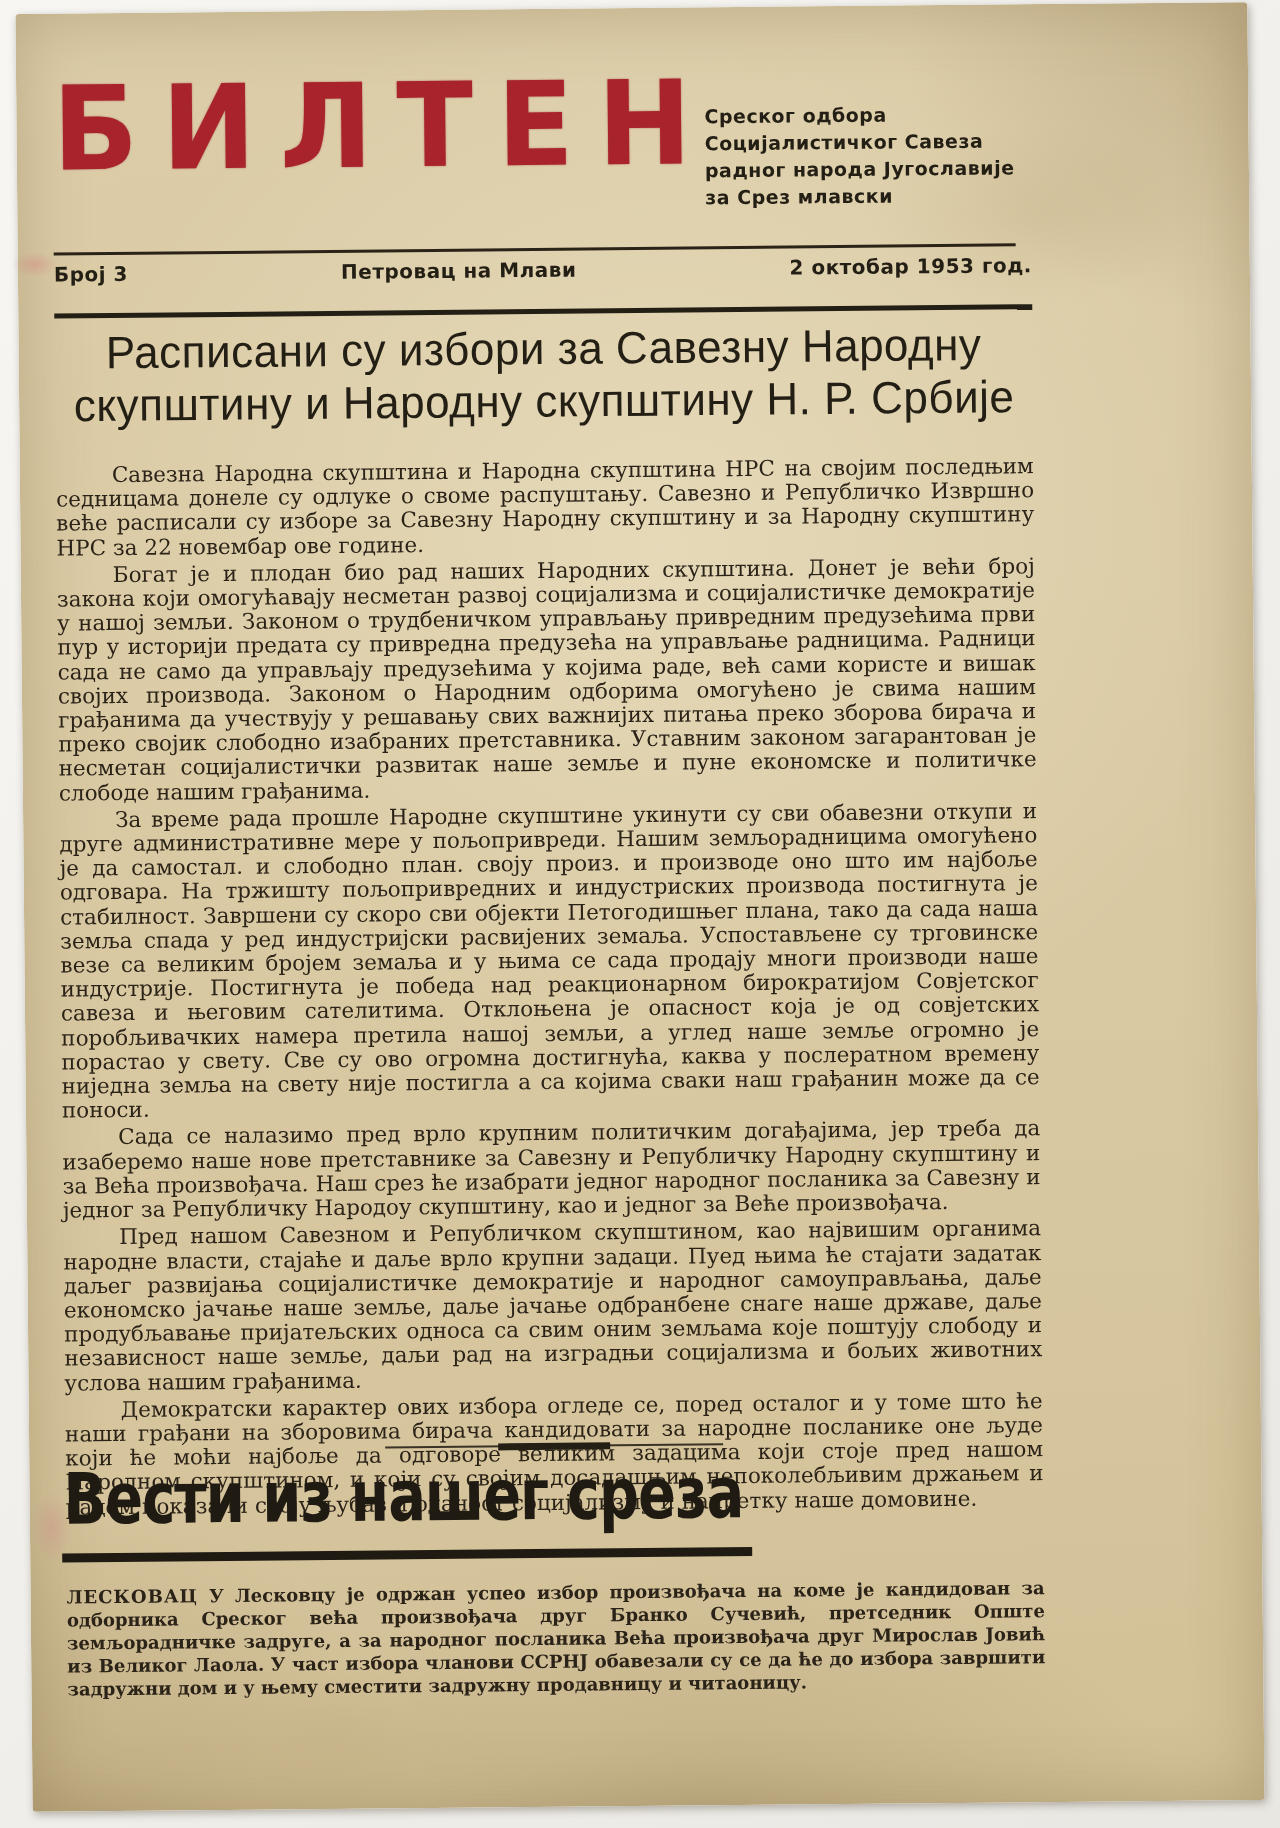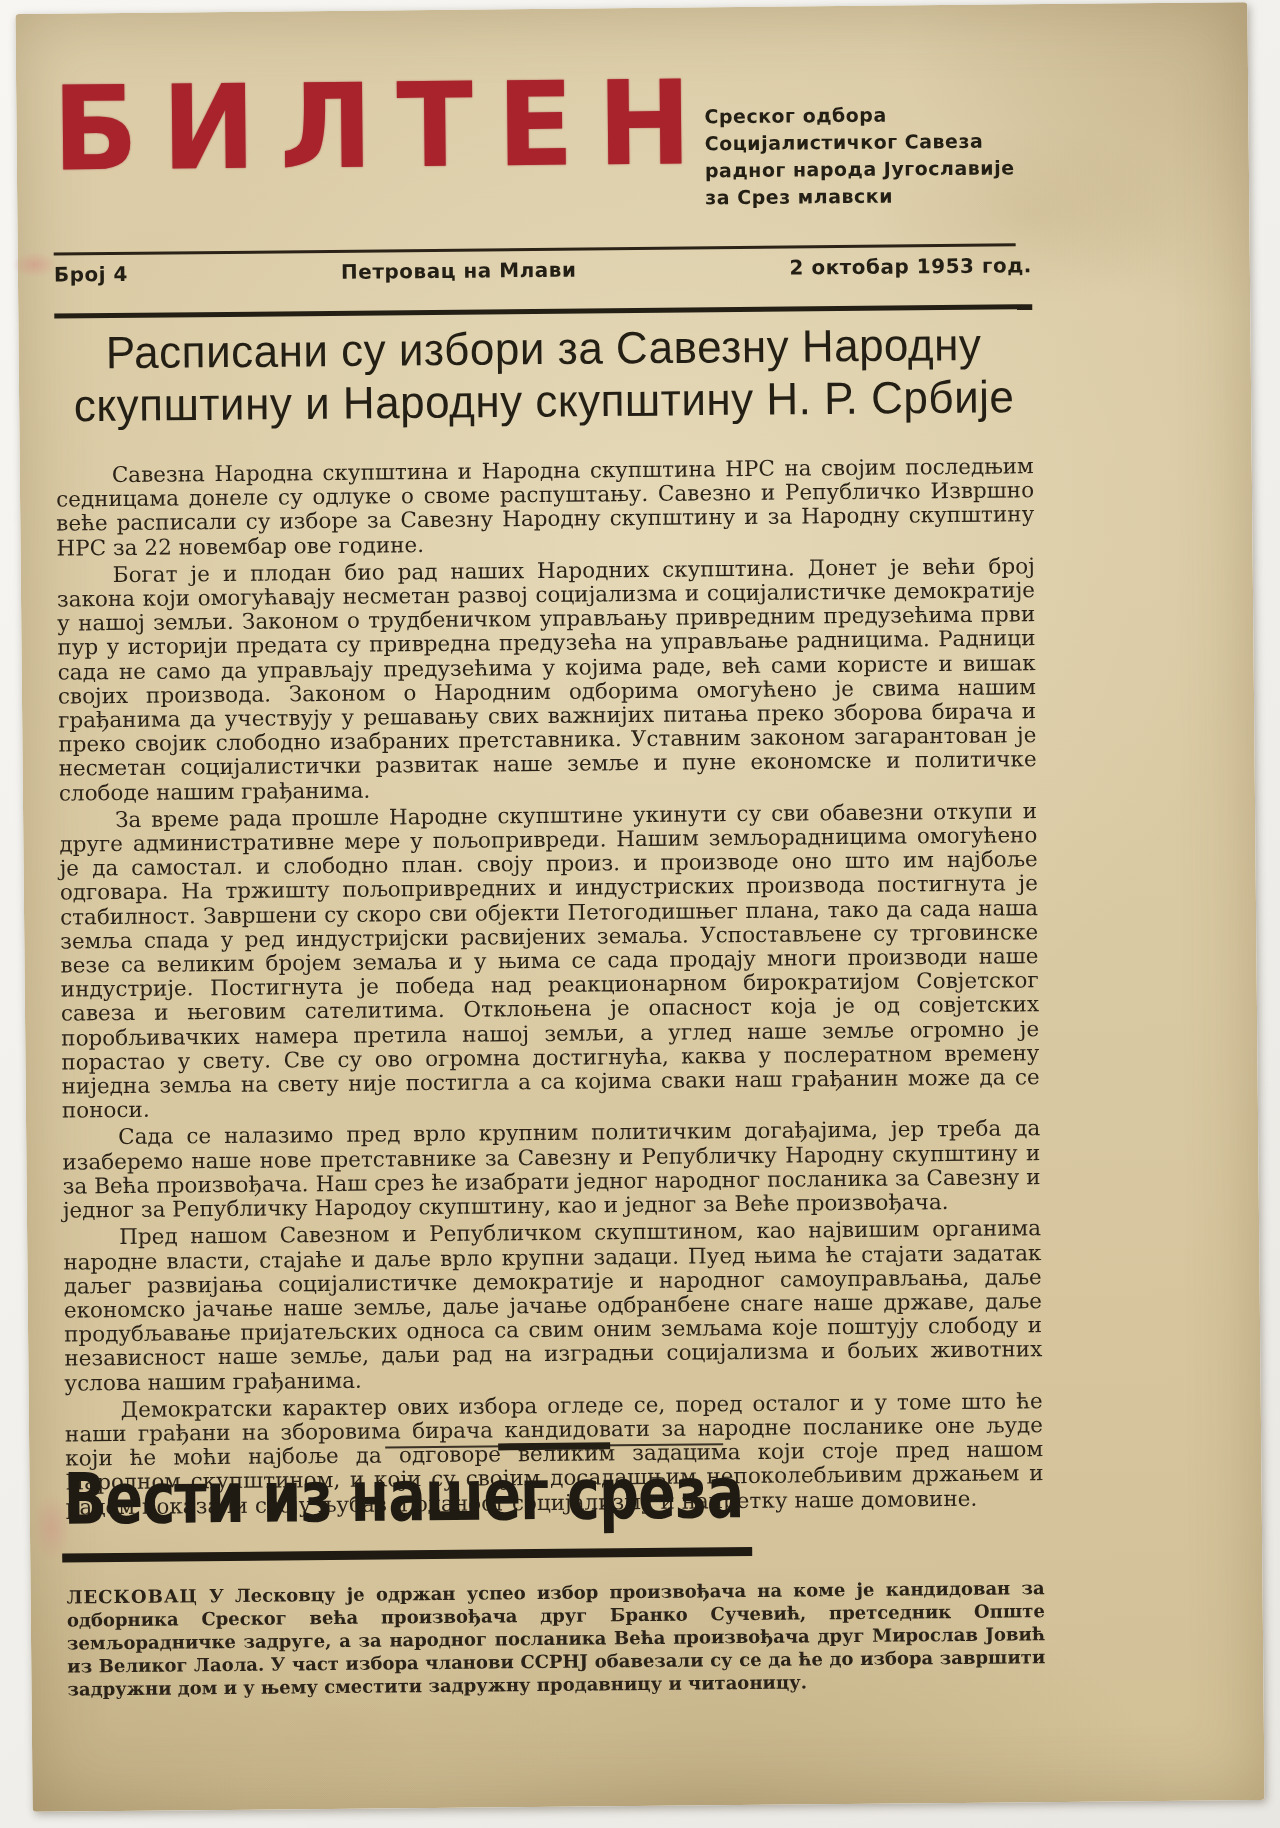--- a/index.html
+++ b/index.html
@@ -101,21 +101,21 @@
   <div class="issuer">
     <div>Среског одбора</div>
     <div>Социјалистичког Савеза</div>
     <div>радног народа Југославије</div>
     <div>за Срез млавски</div>
   </div>
 
   <div class="masthead-rule"></div>
 
   <div class="dateline">
-    <span>Број 4</span>
+    <span>Број 3</span>
     <span>Петровац на Млави</span>
     <span>2 октобар 1953 год.</span>
   </div>
 
   <div class="dateline-rule"></div>
 
   <div class="headline">
     <div>Расписани су избори за Савезну Народну</div>
     <div>скупштину и Народну скупштину Н. Р. Србије</div>
   </div>

